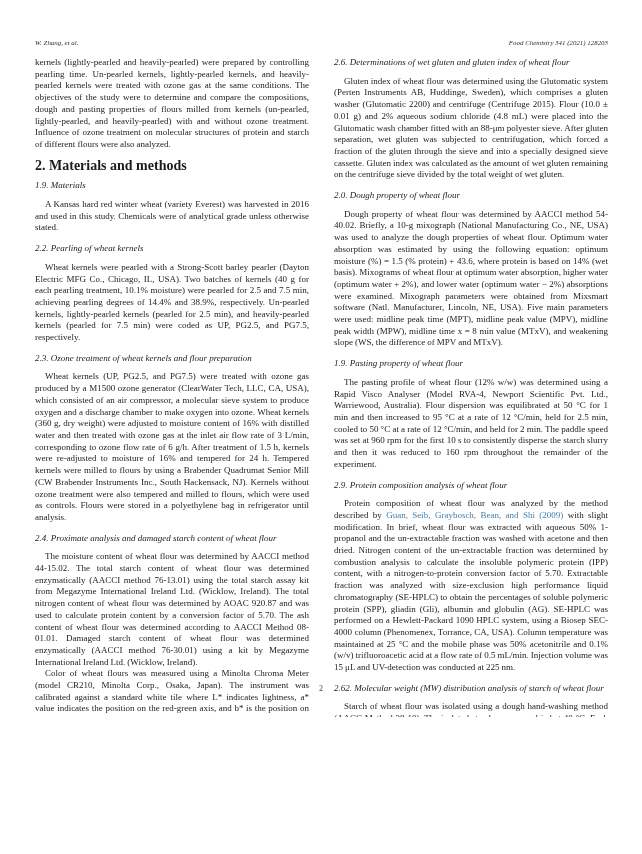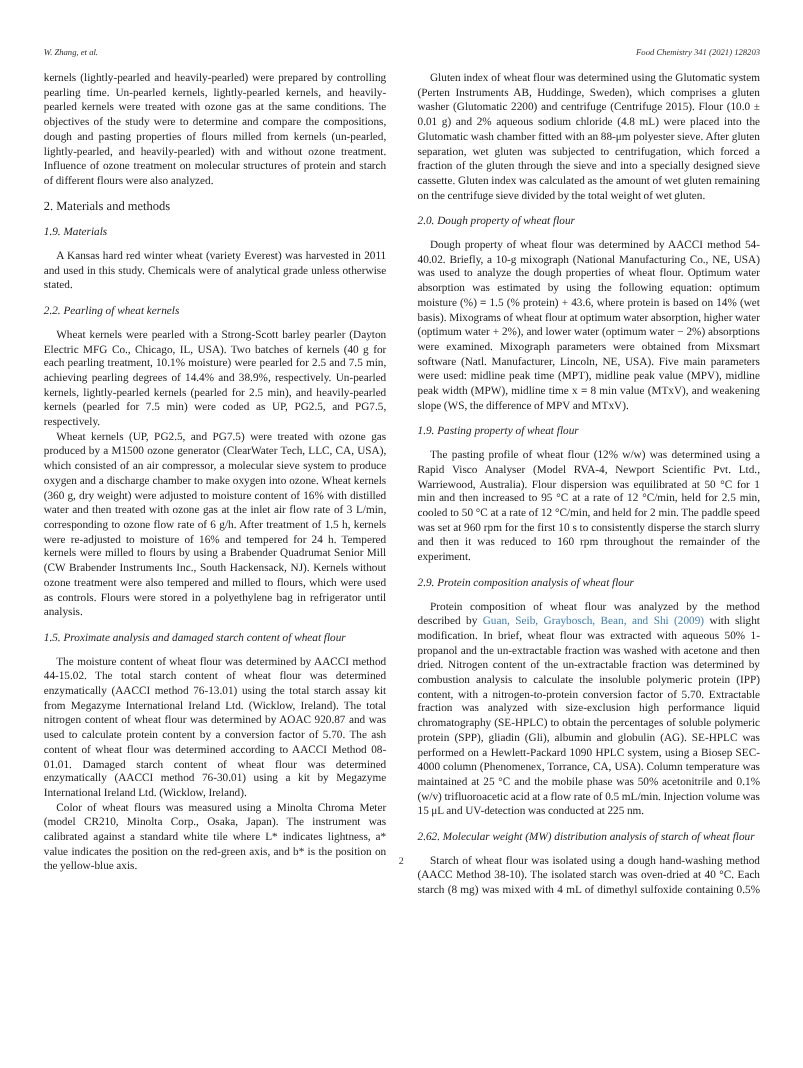--- a/index.html
+++ b/index.html
@@ -30,22 +30,22 @@
     margin:0;
     font-size:9px;line-height:11.7px;
     text-align:justify;
     text-indent:10px;
     hyphens:auto;-webkit-hyphens:auto;
     word-spacing:-0.2px;
   }
   .para.noindent{text-indent:0;}
   .h1{
     margin:9px 0 7px 0;
-    font-size:10px;line-height:11.7px;
-    font-weight:normal;font-style:normal;
+    font-size:14px;line-height:11.7px;
+    font-weight:bold;font-style:normal;
   }
   .h2{
     margin:9px 0 7px 0;
     font-size:9px;line-height:11.7px;
     font-weight:normal;font-style:italic;
   }
   .cite{
     color:var(--link-blue);
     text-decoration:none;
     cursor:pointer;
@@ -65,30 +65,32 @@
     <span>W. Zhang, et al.</span>
     <span>Food Chemistry 341 (2021) 128203</span>
   </div>
 
   <div class="columns">
 
     <div class="col">
       <p class="para noindent">kernels (lightly-pearled and heavily-pearled) were prepared by controlling pearling time. Un-pearled kernels, lightly-pearled kernels, and heavily-pearled kernels were treated with ozone gas at the same conditions. The objectives of the study were to determine and compare the compositions, dough and pasting properties of flours milled from kernels (un-pearled, lightly-pearled, and heavily-pearled) with and without ozone treatment. Influence of ozone treatment on molecular structures of protein and starch of different flours were also analyzed.</p>
       <h2 class="h1">2. Materials and methods</h2>
       <h3 class="h2">1.9. Materials</h3>
-      <p class="para">A Kansas hard red winter wheat (variety Everest) was harvested in 2011 and used in this study. Chemicals were of analytical grade unless otherwise stated.</p>
+      <p class="para">A Kansas hard red winter wheat (variety Everest) was harvested in 2016 and used in this study. Chemicals were of analytical grade unless otherwise stated.</p>
       <h3 class="h2">2.2. Pearling of wheat kernels</h3>
       <p class="para">Wheat kernels were pearled with a Strong-Scott barley pearler (Dayton Electric MFG Co., Chicago, IL, USA). Two batches of kernels (40 g for each pearling treatment, 10.1% moisture) were pearled for 2.5 and 7.5 min, achieving pearling degrees of 14.4% and 38.9%, respectively. Un-pearled kernels, lightly-pearled kernels (pearled for 2.5 min), and heavily-pearled kernels (pearled for 7.5 min) were coded as UP, PG2.5, and PG7.5, respectively.</p>
+      <h3 class="h2">2.3. Ozone treatment of wheat kernels and flour preparation</h3>
       <p class="para">Wheat kernels (UP, PG2.5, and PG7.5) were treated with ozone gas produced by a M1500 ozone generator (ClearWater Tech, LLC, CA, USA), which consisted of an air compressor, a molecular sieve system to produce oxygen and a discharge chamber to make oxygen into ozone. Wheat kernels (360 g, dry weight) were adjusted to moisture content of 16% with distilled water and then treated with ozone gas at the inlet air flow rate of 3 L/min, corresponding to ozone flow rate of 6 g/h. After treatment of 1.5 h, kernels were re-adjusted to moisture of 16% and tempered for 24 h. Tempered kernels were milled to flours by using a Brabender Quadrumat Senior Mill (CW Brabender Instruments Inc., South Hackensack, NJ). Kernels without ozone treatment were also tempered and milled to flours, which were used as controls. Flours were stored in a polyethylene bag in refrigerator until analysis.</p>
-      <h3 class="h2">1.5. Proximate analysis and damaged starch content of wheat flour</h3>
+      <h3 class="h2">2.4. Proximate analysis and damaged starch content of wheat flour</h3>
       <p class="para">The moisture content of wheat flour was determined by AACCI method 44-15.02. The total starch content of wheat flour was determined enzymatically (AACCI method 76-13.01) using the total starch assay kit from Megazyme International Ireland Ltd. (Wicklow, Ireland). The total nitrogen content of wheat flour was determined by AOAC 920.87 and was used to calculate protein content by a conversion factor of 5.70. The ash content of wheat flour was determined according to AACCI Method 08-01.01. Damaged starch content of wheat flour was determined enzymatically (AACCI method 76-30.01) using a kit by Megazyme International Ireland Ltd. (Wicklow, Ireland).</p>
       <p class="para">Color of wheat flours was measured using a Minolta Chroma Meter (model CR210, Minolta Corp., Osaka, Japan). The instrument was calibrated against a standard white tile where L* indicates lightness, a* value indicates the position on the red-green axis, and b* is the position on the yellow-blue axis.</p>
     </div>
 
     <div class="col">
+      <h3 class="h2" style="margin-top:0;">2.6. Determinations of wet gluten and gluten index of wheat flour</h3>
       <p class="para">Gluten index of wheat flour was determined using the Glutomatic system (Perten Instruments AB, Huddinge, Sweden), which comprises a gluten washer (Glutomatic 2200) and centrifuge (Centrifuge 2015). Flour (10.0 ± 0.01 g) and 2% aqueous sodium chloride (4.8 mL) were placed into the Glutomatic wash chamber fitted with an 88-μm polyester sieve. After gluten separation, wet gluten was subjected to centrifugation, which forced a fraction of the gluten through the sieve and into a specially designed sieve cassette. Gluten index was calculated as the amount of wet gluten remaining on the centrifuge sieve divided by the total weight of wet gluten.</p>
       <h3 class="h2">2.0. Dough property of wheat flour</h3>
       <p class="para">Dough property of wheat flour was determined by AACCI method 54-40.02. Briefly, a 10-g mixograph (National Manufacturing Co., NE, USA) was used to analyze the dough properties of wheat flour. Optimum water absorption was estimated by using the following equation: optimum moisture (%) = 1.5 (% protein) + 43.6, where protein is based on 14% (wet basis). Mixograms of wheat flour at optimum water absorption, higher water (optimum water + 2%), and lower water (optimum water − 2%) absorptions were examined. Mixograph parameters were obtained from Mixsmart software (Natl. Manufacturer, Lincoln, NE, USA). Five main parameters were used: midline peak time (MPT), midline peak value (MPV), midline peak width (MPW), midline time x = 8 min value (MTxV), and weakening slope (WS, the difference of MPV and MTxV).</p>
       <h3 class="h2">1.9. Pasting property of wheat flour</h3>
       <p class="para">The pasting profile of wheat flour (12% w/w) was determined using a Rapid Visco Analyser (Model RVA-4, Newport Scientific Pvt. Ltd., Warriewood, Australia). Flour dispersion was equilibrated at 50 °C for 1 min and then increased to 95 °C at a rate of 12 °C/min, held for 2.5 min, cooled to 50 °C at a rate of 12 °C/min, and held for 2 min. The paddle speed was set at 960 rpm for the first 10 s to consistently disperse the starch slurry and then it was reduced to 160 rpm throughout the remainder of the experiment.</p>
       <h3 class="h2">2.9. Protein composition analysis of wheat flour</h3>
       <p class="para"><span>Protein composition of wheat flour was analyzed by the method described by </span><a class="cite">Guan, Seib, Graybosch, Bean, and Shi (2009)</a><span> with slight modification. In brief, wheat flour was extracted with aqueous 50% 1-propanol and the un-extractable fraction was washed with acetone and then dried. Nitrogen content of the un-extractable fraction was determined by combustion analysis to calculate the insoluble polymeric protein (IPP) content, with a nitrogen-to-protein conversion factor of 5.70. Extractable fraction was analyzed with size-exclusion high performance liquid chromatography (SE-HPLC) to obtain the percentages of soluble polymeric protein (SPP), gliadin (Gli), albumin and globulin (AG). SE-HPLC was performed on a Hewlett-Packard 1090 HPLC system, using a Biosep SEC-4000 column (Phenomenex, Torrance, CA, USA). Column temperature was maintained at 25 °C and the mobile phase was 50% acetonitrile and 0.1% (w/v) trifluoroacetic acid at a flow rate of 0.5 mL/min. Injection volume was 15 μL and UV-detection was conducted at 225 nm.</span></p>
       <h3 class="h2">2.62. Molecular weight (MW) distribution analysis of starch of wheat flour</h3>
       <p class="para">Starch of wheat flour was isolated using a dough hand-washing method (AACC Method 38-10). The isolated starch was oven-dried at 40 °C. Each starch (8 mg) was mixed with 4 mL of dimethyl sulfoxide containing 0.5% lithium bromide and stirred in a boiling water bath for 24 h. Molecular weight distribution of starch was determined with a</p>
     </div>

